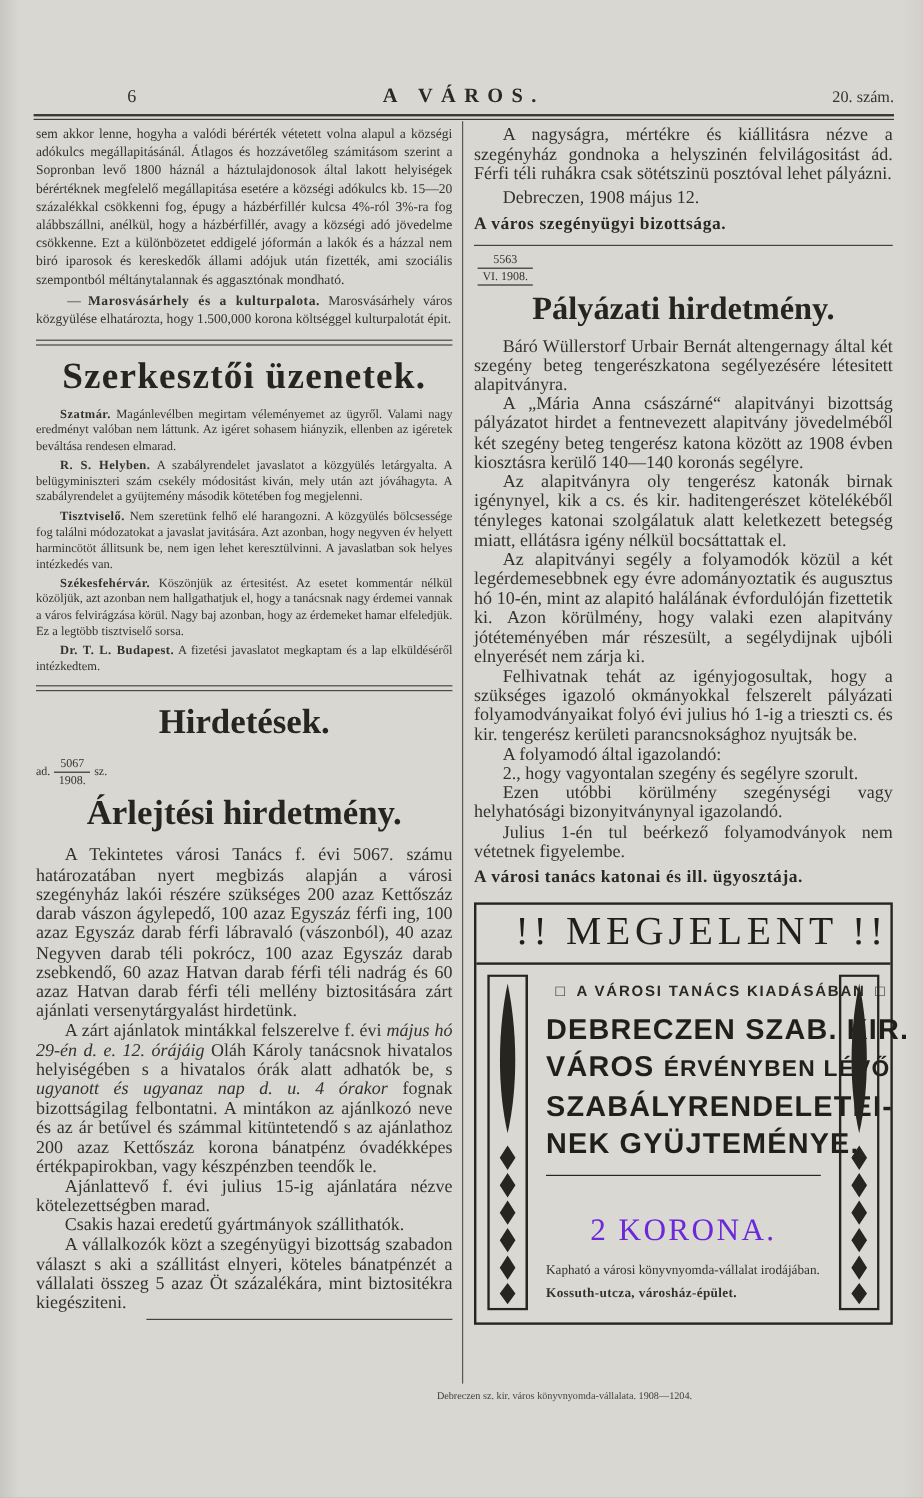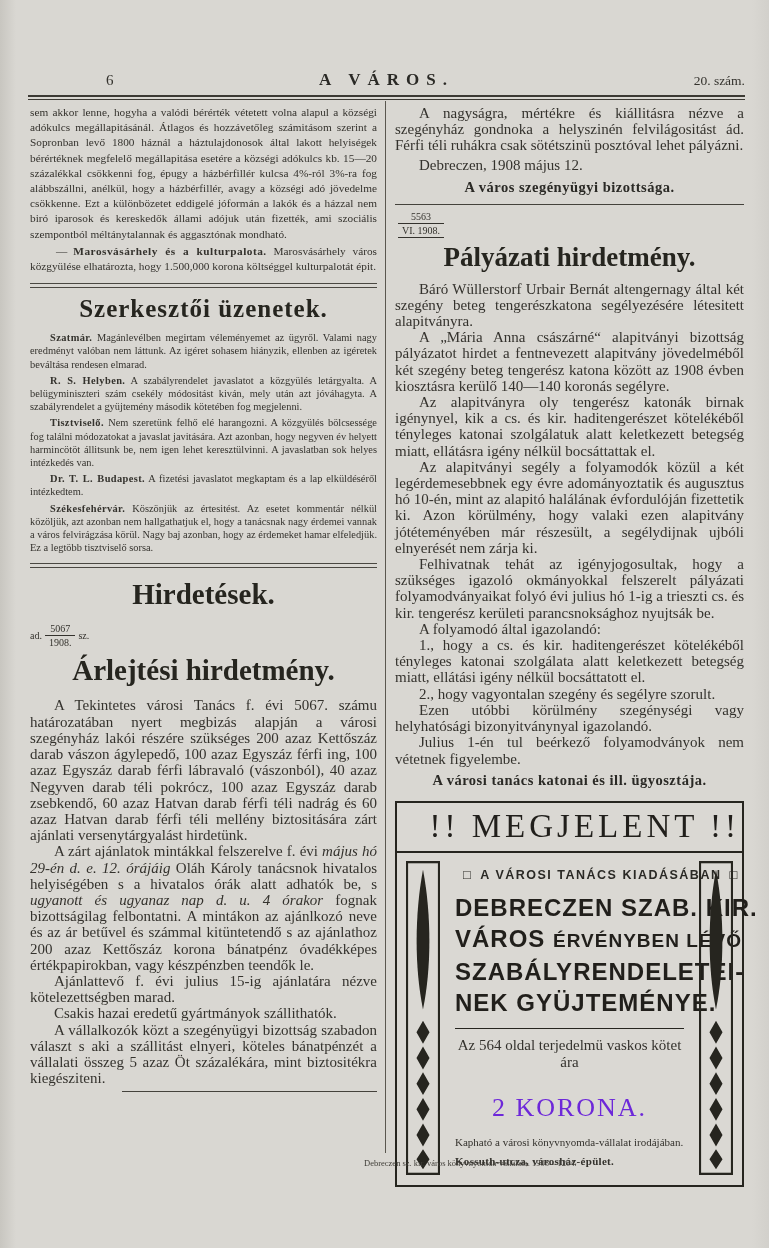--- a/index.html
+++ b/index.html
@@ -22,34 +22,34 @@
   
   p{margin:0;}
   .body-sm{font-size:11.3px;line-height:15.2px;text-align:justify;}
   .body-sm.noindent{text-indent:0;}
   .news-item{font-size:11.3px;line-height:15.2px;text-align:justify;text-indent:26px;margin-top:2px;}
   .news-item b{letter-spacing:.5px;}
   .dash{padding-right:6px;}
   .rule-double{height:3px;border-top:1px solid #4a4842;border-bottom:1px solid #4a4842;margin:9px 0 7px;}
   .rule-single{border-top:1.5px solid #44423c;margin:8px 0 6px;}
   .h-serif{font-family:"Liberation Serif","DejaVu Serif",serif;text-align:center;color:#26251f;}
-  .h-szerkesztoi{font-size:25px;font-weight:600;letter-spacing:1px;margin:6px 0 8px;}
+  .h-szerkesztoi{font-size:31px;font-weight:600;letter-spacing:1px;margin:6px 0 8px;}
   .h-hirdetesek{font-size:29px;font-weight:700;margin:10px 0 12px;}
   .h-arlejtesi{font-size:29px;font-weight:700;margin:6px 0 10px;}
   .h-palyazati{font-size:27px;font-weight:700;margin:4px 0 8px;}
   .ed-item{font-size:10.4px;line-height:13.2px;text-align:justify;text-indent:20px;margin-bottom:3px;}
   .ed-item .lead{letter-spacing:.4px;}
   .body-lg{font-size:15px;line-height:16.2px;text-align:justify;text-indent:24px;}
   .ref-row{font-size:10px;margin:4px 0 2px;display:flex;align-items:center;}
   .frac{display:inline-block;text-align:center;font-size:10px;line-height:11px;margin:0 3px;}
   .frac .num{display:block;border-bottom:1px solid #34322d;padding:0 4px 1px;}
   .frac .den{display:block;padding:1px 4px 0;}
   .frac.dbl .den{border-bottom:1px solid #34322d;padding-bottom:1px;}
   .date-line{font-size:15px;line-height:17px;text-indent:24px;margin-top:3px;}
-  .signature{font-size:14.5px;font-weight:600;text-align:center;letter-spacing:.5px;margin:5px 0 3px;color:#2a2925;}
+  .signature{font-size:14.5px;font-weight:600;text-align:left;letter-spacing:.5px;margin:5px 0 3px;color:#2a2925;}
   .end-rule{border-top:1.5px solid #44423c;margin:5px 0 0 92px;}
   
   .book-ad{border:2.5px solid #26251f;margin-top:12px;background:#dad8d3;}
   .banner{border-bottom:2.5px solid #26251f;text-align:right;padding:5px 2px 6px;
           font-size:33px;font-weight:400;letter-spacing:4px;color:#211f1b;white-space:nowrap;}
   .ad-body{position:relative;padding:10px 58px 14px;}
   .orn{position:absolute;top:8px;width:34px;height:calc(100% - 18px);}
   .orn-l{left:9px;} .orn-r{right:9px;}
   .ad-center{text-align:center;}
   .pub-line{font-family:"Liberation Sans","DejaVu Sans",sans-serif;font-size:12.5px;letter-spacing:1.5px;
@@ -90,23 +90,23 @@
     <div class="h-serif h-szerkesztoi">Szerkesztői üzenetek.</div>
 
     <div>
 
         <p class="ed-item"><b class="lead">Szatmár.</b> <span>Magánlevélben megirtam véleményemet az ügyről. Valami nagy eredményt valóban nem láttunk. Az igéret sohasem hiányzik, ellenben az igéretek beváltása rendesen elmarad.</span></p>
 
         <p class="ed-item"><b class="lead">R. S. Helyben.</b> <span>A szabályrendelet javaslatot a közgyülés letárgyalta. A belügyminiszteri szám csekély módositást kiván, mely után azt jóváhagyta. A szabályrendelet a gyüjtemény második kötetében fog megjelenni.</span></p>
 
         <p class="ed-item"><b class="lead">Tisztviselő.</b> <span>Nem szeretünk felhő elé harangozni. A közgyülés bölcsessége fog találni módozatokat a javaslat javitására. Azt azonban, hogy negyven év helyett harmincötöt állitsunk be, nem igen lehet keresztülvinni. A javaslatban sok helyes intézkedés van.</span></p>
 
+        <p class="ed-item"><b class="lead">Székesfehérvár.</b> <span>Köszönjük az értesitést. Az esetet kommentár nélkül közöljük, azt azonban nem hallgathatjuk el, hogy a tanácsnak nagy érdemei vannak a város felvirágzása körül. Nagy baj azonban, hogy az érdemeket hamar elfeledjük. Ez a legtöbb tisztviselő sorsa.</span></p>
+
         <p class="ed-item"><b class="lead">Dr. T. L. Budapest.</b> <span>A fizetési javaslatot megkaptam és a lap elküldéséről intézkedtem.</span></p>
-
-        <p class="ed-item"><b class="lead">Székesfehérvár.</b> <span>Köszönjük az értesitést. Az esetet kommentár nélkül közöljük, azt azonban nem hallgathatjuk el, hogy a tanácsnak nagy érdemei vannak a város felvirágzása körül. Nagy baj azonban, hogy az érdemeket hamar elfeledjük. Ez a legtöbb tisztviselő sorsa.</span></p>
 
       </div>
 
     <div class="rule-double"></div>
 
     <div class="h-serif h-hirdetesek">Hirdetések.</div>
 
     <div class="ref-row">
       <span>ad.</span>
       <span class="frac">
@@ -143,21 +143,20 @@
 
     <div class="h-serif h-palyazati">Pályázati hirdetmény.</div>
 
     <div>
         <p class="body-lg"><span>Báró Wüllerstorf Urbair Bernát altengernagy által két szegény beteg tengerészkatona segélyezésére létesitett alapitványra.</span></p>
         <p class="body-lg"><span>A „Mária Anna császárné“ alapitványi bizottság pályázatot hirdet a fentnevezett alapitvány jövedelméből két szegény beteg tengerész katona között az 1908 évben kiosztásra kerülő 140—140 koronás segélyre.</span></p>
         <p class="body-lg"><span>Az alapitványra oly tengerész katonák birnak igénynyel, kik a cs. és kir. haditengerészet kötelékéből tényleges katonai szolgálatuk alatt keletkezett betegség miatt, ellátásra igény nélkül bocsáttattak el.</span></p>
         <p class="body-lg"><span>Az alapitványi segély a folyamodók közül a két legérdemesebbnek egy évre adományoztatik és augusztus hó 10-én, mint az alapitó halálának évfordulóján fizettetik ki. Azon körülmény, hogy valaki ezen alapitvány jótéteményében már részesült, a segélydijnak ujbóli elnyerését nem zárja ki.</span></p>
         <p class="body-lg"><span>Felhivatnak tehát az igényjogosultak, hogy a szükséges igazoló okmányokkal felszerelt pályázati folyamodványaikat folyó évi julius hó 1-ig a trieszti cs. és kir. tengerész kerületi parancsnoksághoz nyujtsák be.</span></p>
         <p class="body-lg"><span>A folyamodó által igazolandó:</span></p>
-        <p class="body-lg"><span>1., hogy a cs. és kir. haditengerészet kötelékéből tényleges katonai szolgálata alatt keletkezett betegség miatt, ellátási igény nélkül bocsáttatott el.</span></p>
         <p class="body-lg"><span>2., hogy vagyontalan szegény és segélyre szorult.</span></p>
         <p class="body-lg"><span>Ezen utóbbi körülmény szegénységi vagy helyhatósági bizonyitványnyal igazolandó.</span></p>
         <p class="body-lg"><span>Julius 1-én tul beérkező folyamodványok nem vétetnek figyelembe.</span></p>
       </div>
 
     <div class="signature">A városi tanács katonai és ill. ügyosztája.</div>
 
     
     <div class="book-ad">
       <div class="banner">!! MEGJELENT !!</div>
@@ -171,21 +170,20 @@
           <div class="pub-line">
             <span class="sq">□</span><span>A VÁROSI TANÁCS KIADÁSÁBAN</span><span class="sq">□</span>
           </div>
           <div class="book-title">
             <div class="bt-line">DEBRECZEN SZAB. KIR.</div>
             <div class="bt-line bt-mixed"><span>VÁROS</span> <span class="small">ÉRVÉNYBEN LÉVŐ</span></div>
             <div class="bt-line">SZABÁLYRENDELETEI-</div>
             <div class="bt-line">NEK GYÜJTEMÉNYE.</div>
           </div>
           <div class="price-sec">
-            <div class="price-intro">Az 564 oldal terjedelmü vaskos kötet ára</div>
             <div class="price">2 KORONA.</div>
           </div>
           <div class="avail">
             <span>Kapható a városi könyvnyomda-vállalat irodájában.</span>
             <b>Kossuth-utcza, városház-épület.</b>
           </div>
         </div>
         <svg class="orn orn-r" viewBox="0 0 26 220" preserveAspectRatio="none" xmlns="http://www.w3.org/2000/svg">
           <rect x="0.8" y="0.8" width="24.4" height="218.4" fill="none" stroke="#26251f" stroke-width="1.6"></rect>
           <path d="M13 6 C6.5 38 6.5 75 13 104 C19.5 75 19.5 38 13 6 Z" fill="#26251f"></path>

